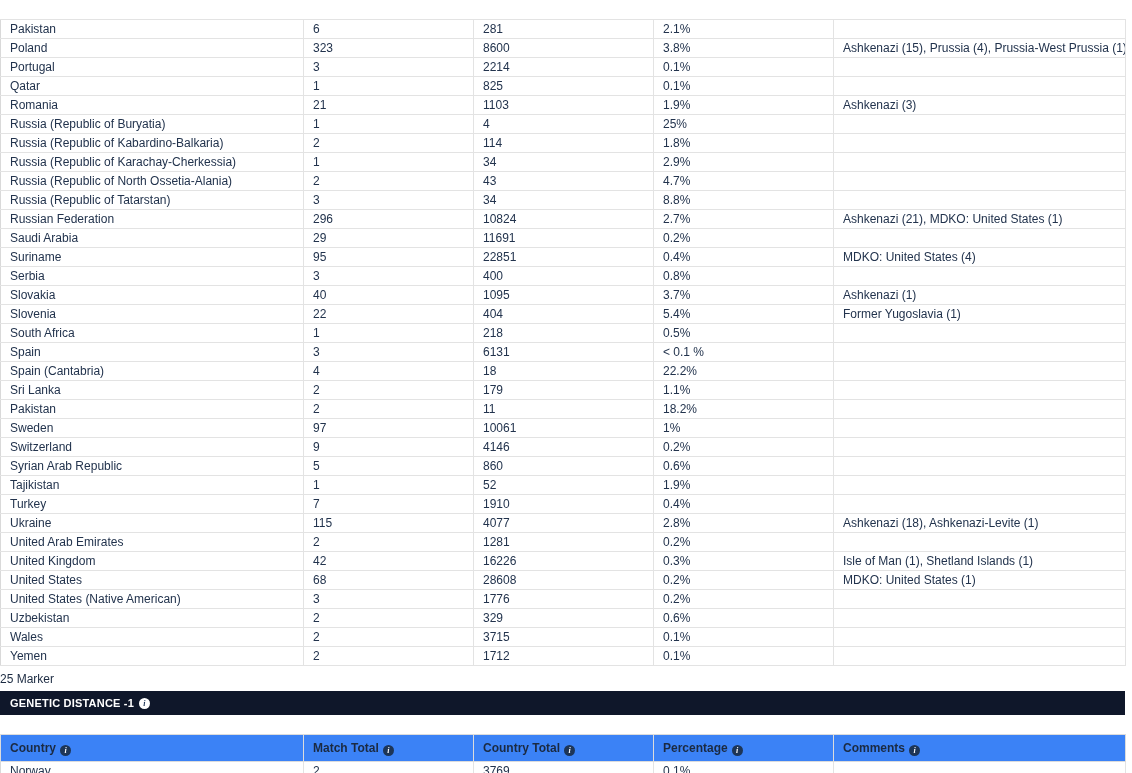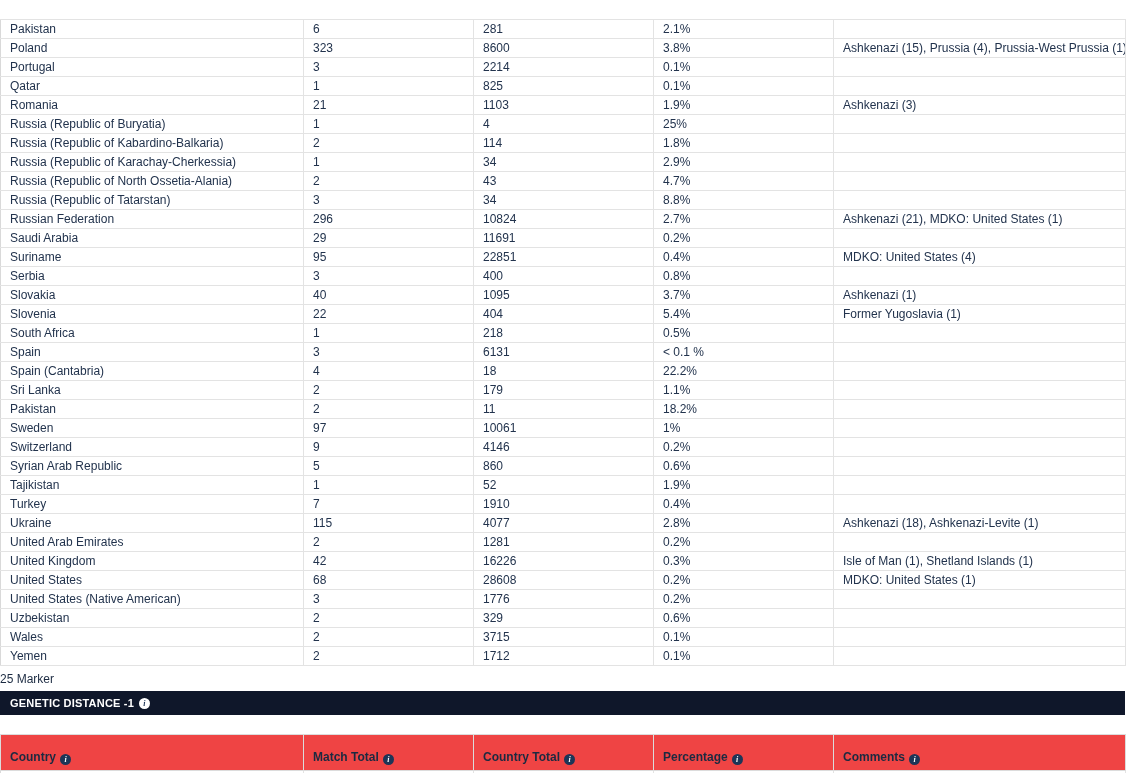--- a/index.html
+++ b/index.html
@@ -39,23 +39,23 @@
     height: 18px;
     line-height: 12px;
     vertical-align: middle;
     color: #22334d;
     white-space: nowrap;
     overflow: hidden;
   }
   table.gd-table td.cell-country { border-left: 1px solid #d9d9d9; }
 
   table.gd-table th {
-    background: #ef4444;
+    background: #3b82f6;
     border: 1px solid #dcdcdc;
-    padding: 15px 0 5px 9px;
+    padding: 6px 0 5px 9px;
     text-align: left;
     font-weight: bold;
     font-size: 12px;
     color: #1b2a41;
     height: 22px;
     white-space: nowrap;
   }
 
   
   .top-table-wrap { padding-top: 0; }

